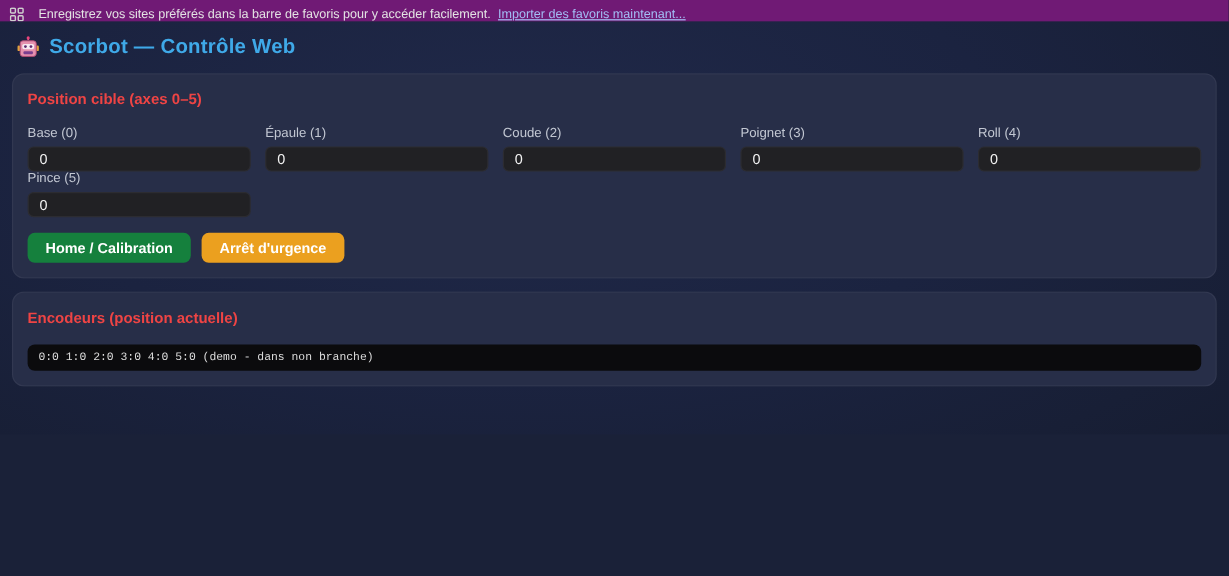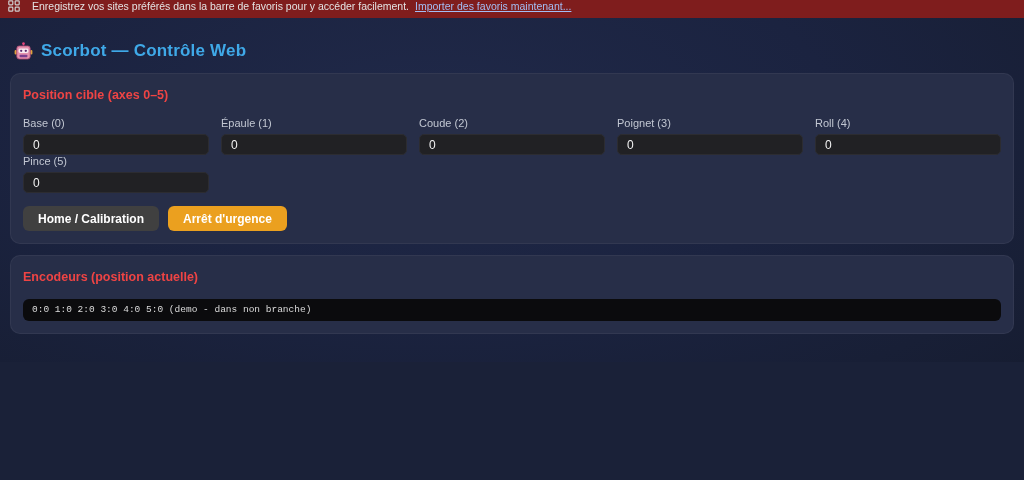--- a/index.html
+++ b/index.html
@@ -5,23 +5,23 @@
   * { box-sizing: border-box; margin: 0; padding: 0; }
   html, body { width: 1024px; height: 480px; overflow: hidden; }
   body {
     font-family: "Liberation Sans", sans-serif;
     background: #1a2138;
   }
 
   
   .browser-bar {
     height: 18px;
-    background: #7f1d1d;
+    background: #701a75;
     display: flex;
-    align-items: flex-start;
+    align-items: flex-end;
     padding-left: 8px;
     gap: 12px;
   }
   .apps-icon { display: inline-flex; flex: 0 0 auto; }
   .bar-text {
     color: #e3e3e3;
     font-size: 10.5px;
     white-space: nowrap;
   }
   .bar-link {
@@ -29,21 +29,21 @@
     font-size: 10.5px;
     text-decoration: underline;
     white-space: nowrap;
     margin-left: -6px;
     cursor: pointer;
   }
 
   
   .page {
     height: 344px;
-    padding: 12px 10px;
+    padding: 0 10px;
     background:
       radial-gradient(ellipse 900px 420px at 42% 30%, #202949 0%, #1b2340 45%, #181f36 75%, #151b2e 100%);
   }
   .app-header {
     display: flex;
     align-items: center;
     gap: 8px;
     padding: 11px 0 12px 4px;
   }
   .robot-icon { display: inline-flex; flex: 0 0 auto; }
@@ -105,21 +105,21 @@
     border: none;
     border-radius: 6px;
     padding: 0 15px;
     color: #ffffff;
     font-size: 12px;
     font-weight: bold;
     font-family: "Liberation Sans", sans-serif;
     cursor: pointer;
   }
   .btn-send  { background: #2dbd5d; }
-  .btn-home  { background: #404040; }
+  .btn-home  { background: #15803d; }
   .btn-estop { background: #eba01f; }
 
   
   .readout {
     margin-top: 10px;
     height: 22px;
     background: #0b0b0d;
     border-radius: 6px;
     color: #dcdcdc;
     font-family: "Liberation Mono", "DejaVu Sans Mono", monospace;

